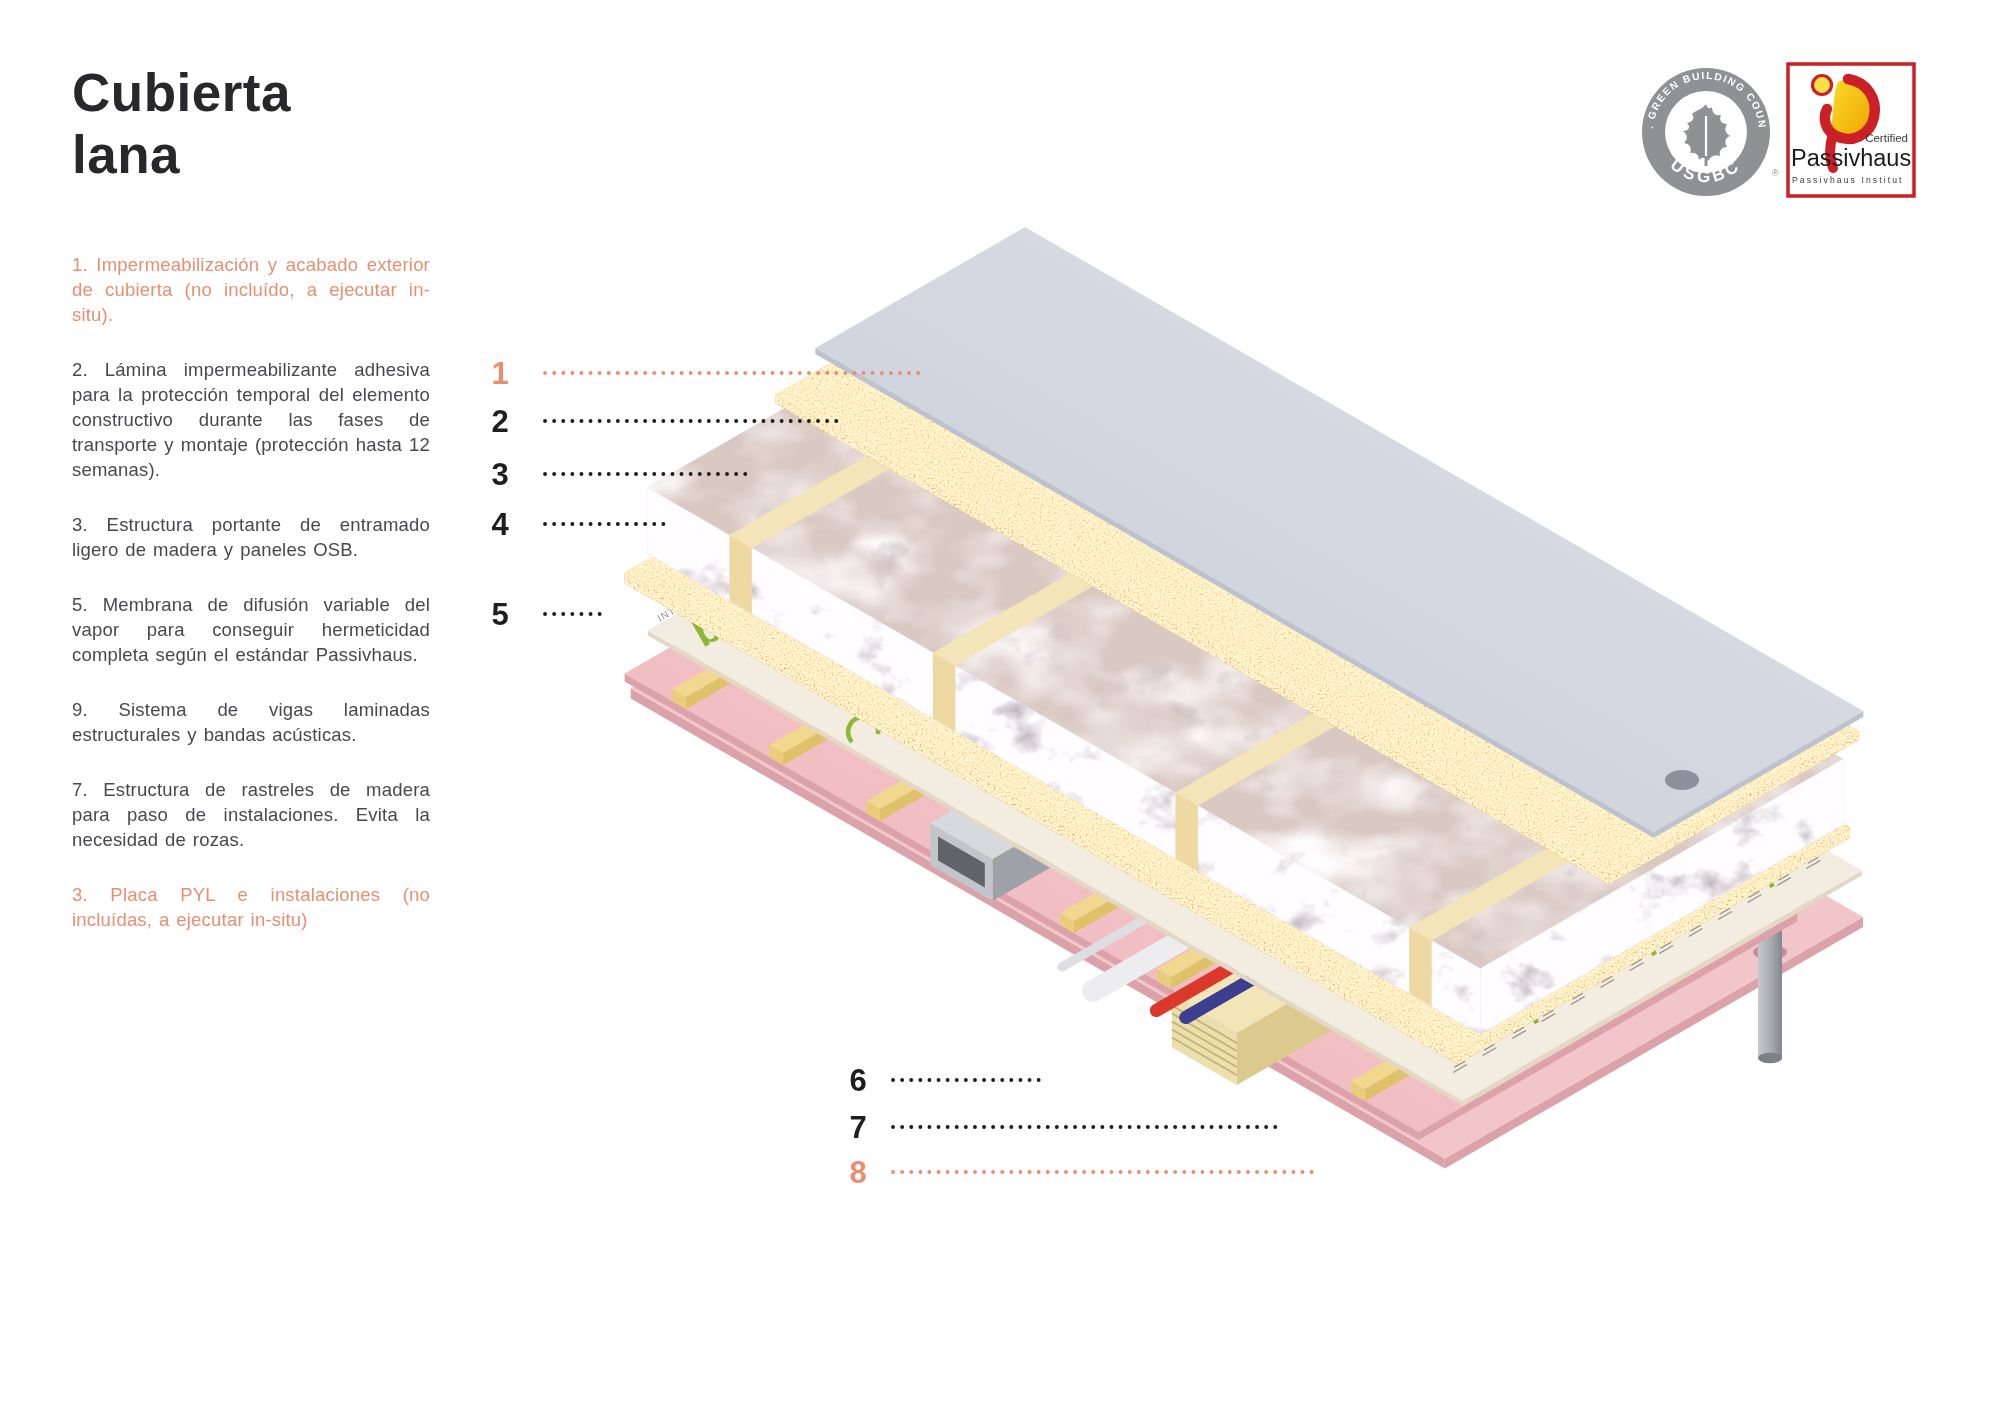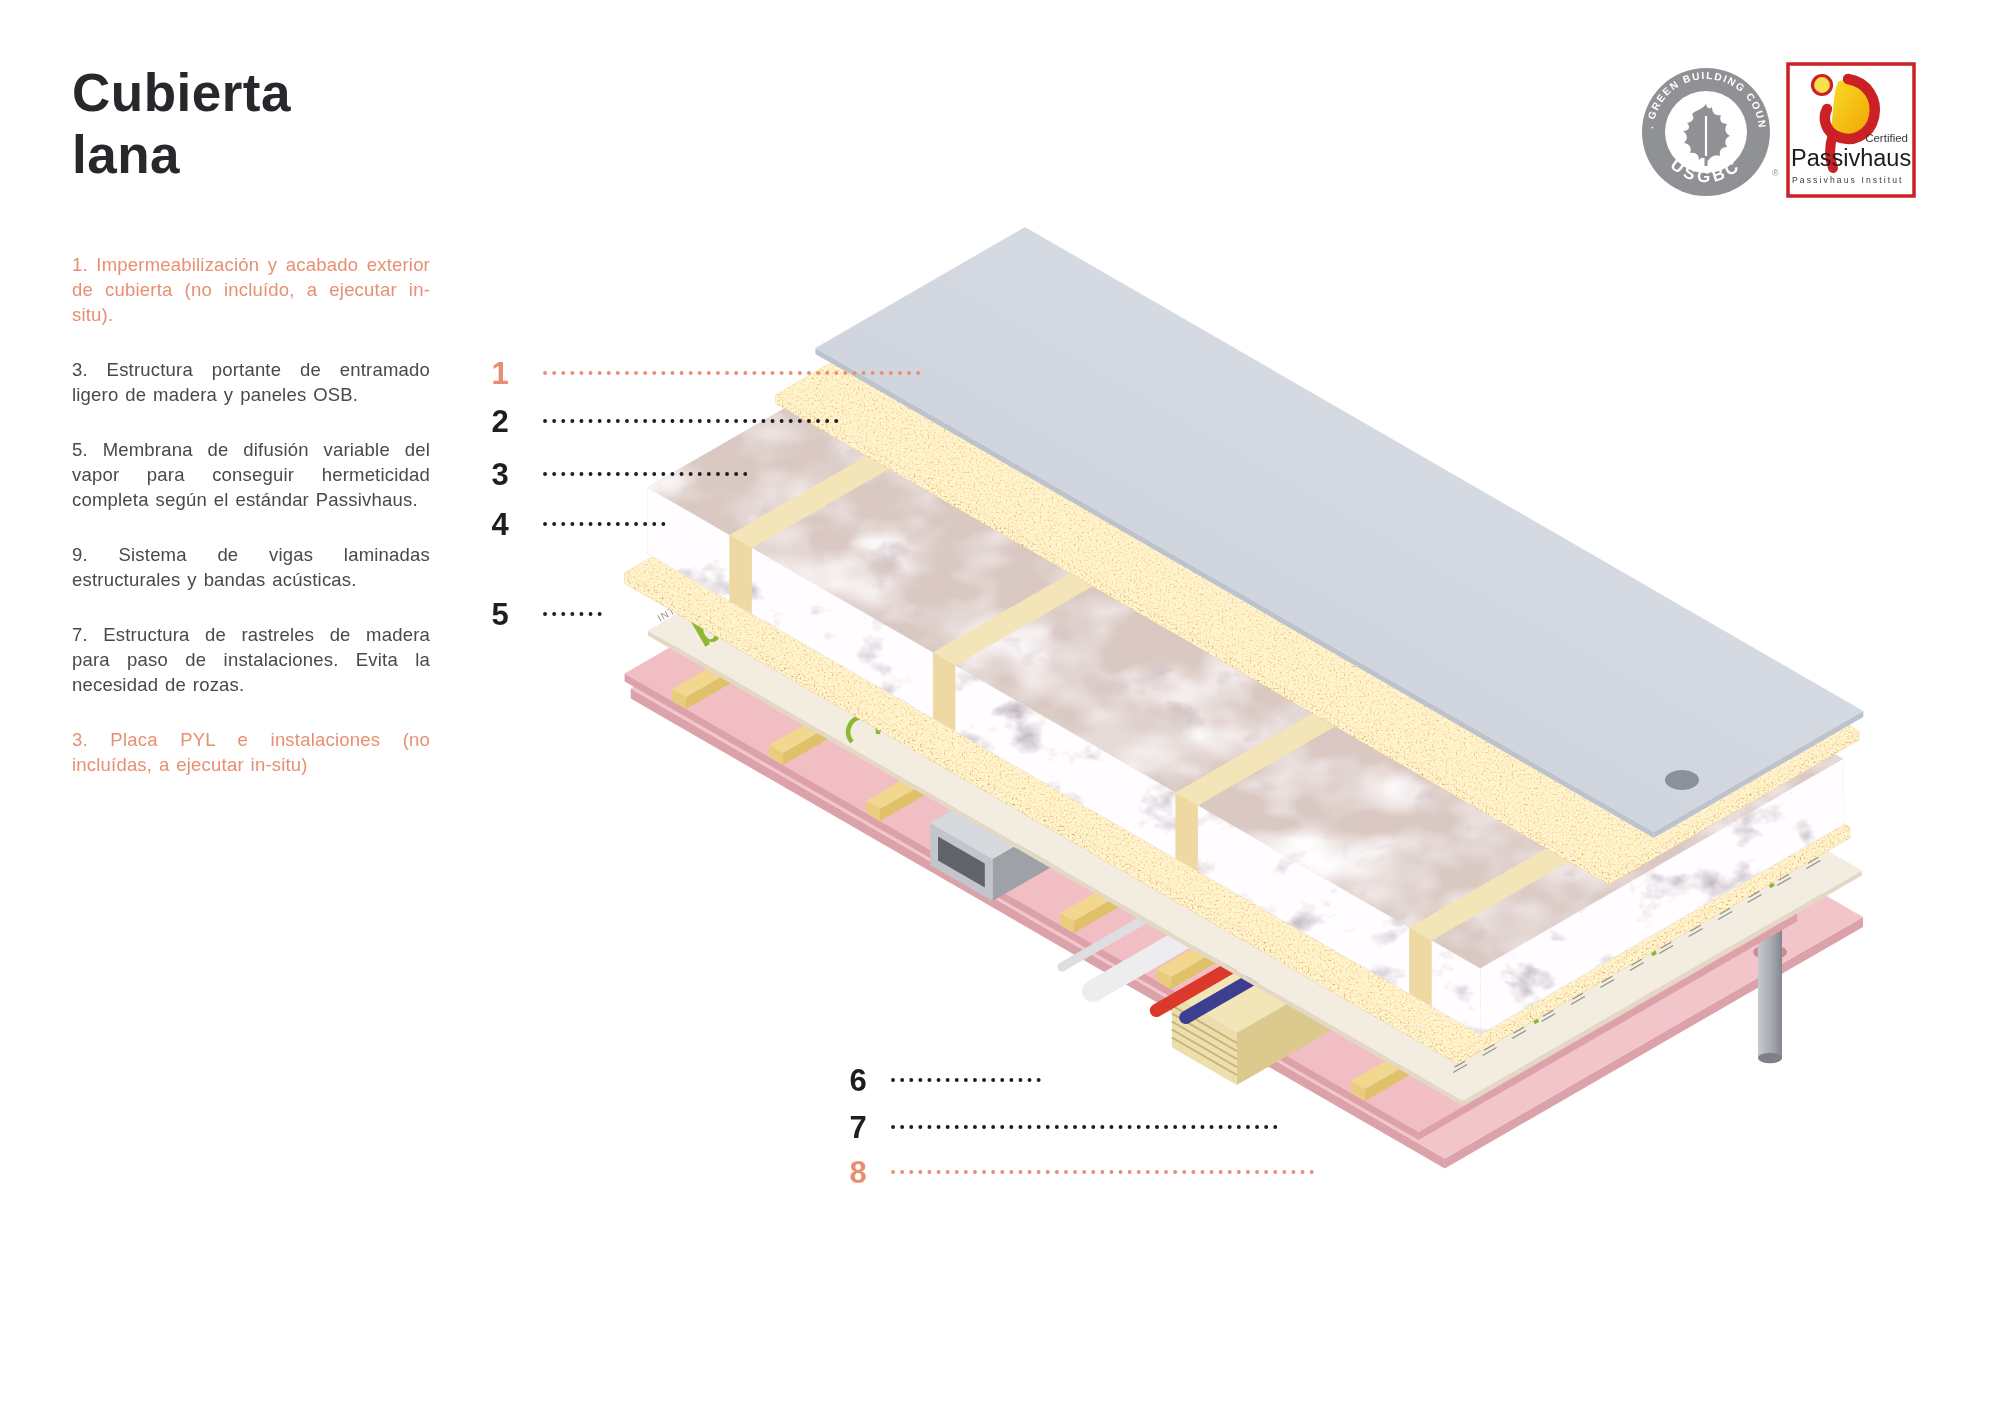--- a/index.html
+++ b/index.html
@@ -25,20 +25,21 @@
 
 <div class="page">
 
   <div class="title">
     <div>Cubierta</div>
     <div>lana</div>
   </div>
 
   <div class="legend">
     <p class="accent">1. Impermeabilización y acabado exterior de cubierta (no incluído, a ejecutar in-situ).</p>
+    <p>2. Lámina impermeabilizante adhesiva para la protección temporal del elemento constructivo durante las fases de transporte y montaje (protección hasta 12 semanas).</p>
     <p>3. Estructura portante de entramado ligero de madera y paneles OSB.</p>
     <p>5. Membrana de difusión variable del vapor para conseguir hermeticidad completa según el estándar Passivhaus.</p>
     <p>9. Sistema de vigas laminadas estructurales y bandas acústicas.</p>
     <p>7. Estructura de rastreles de madera para paso de instalaciones. Evita la necesidad de rozas.</p>
     <p class="accent">3. Placa PYL e instalaciones (no incluídas, a ejecutar in-situ)</p>
   </div>
 
   <svg class="badge-usgbc" viewBox="0 0 144 144">
     <circle cx="70" cy="72" r="64" fill="#8F9194"></circle>
     <circle cx="70" cy="72" r="41" fill="#ffffff"></circle>

